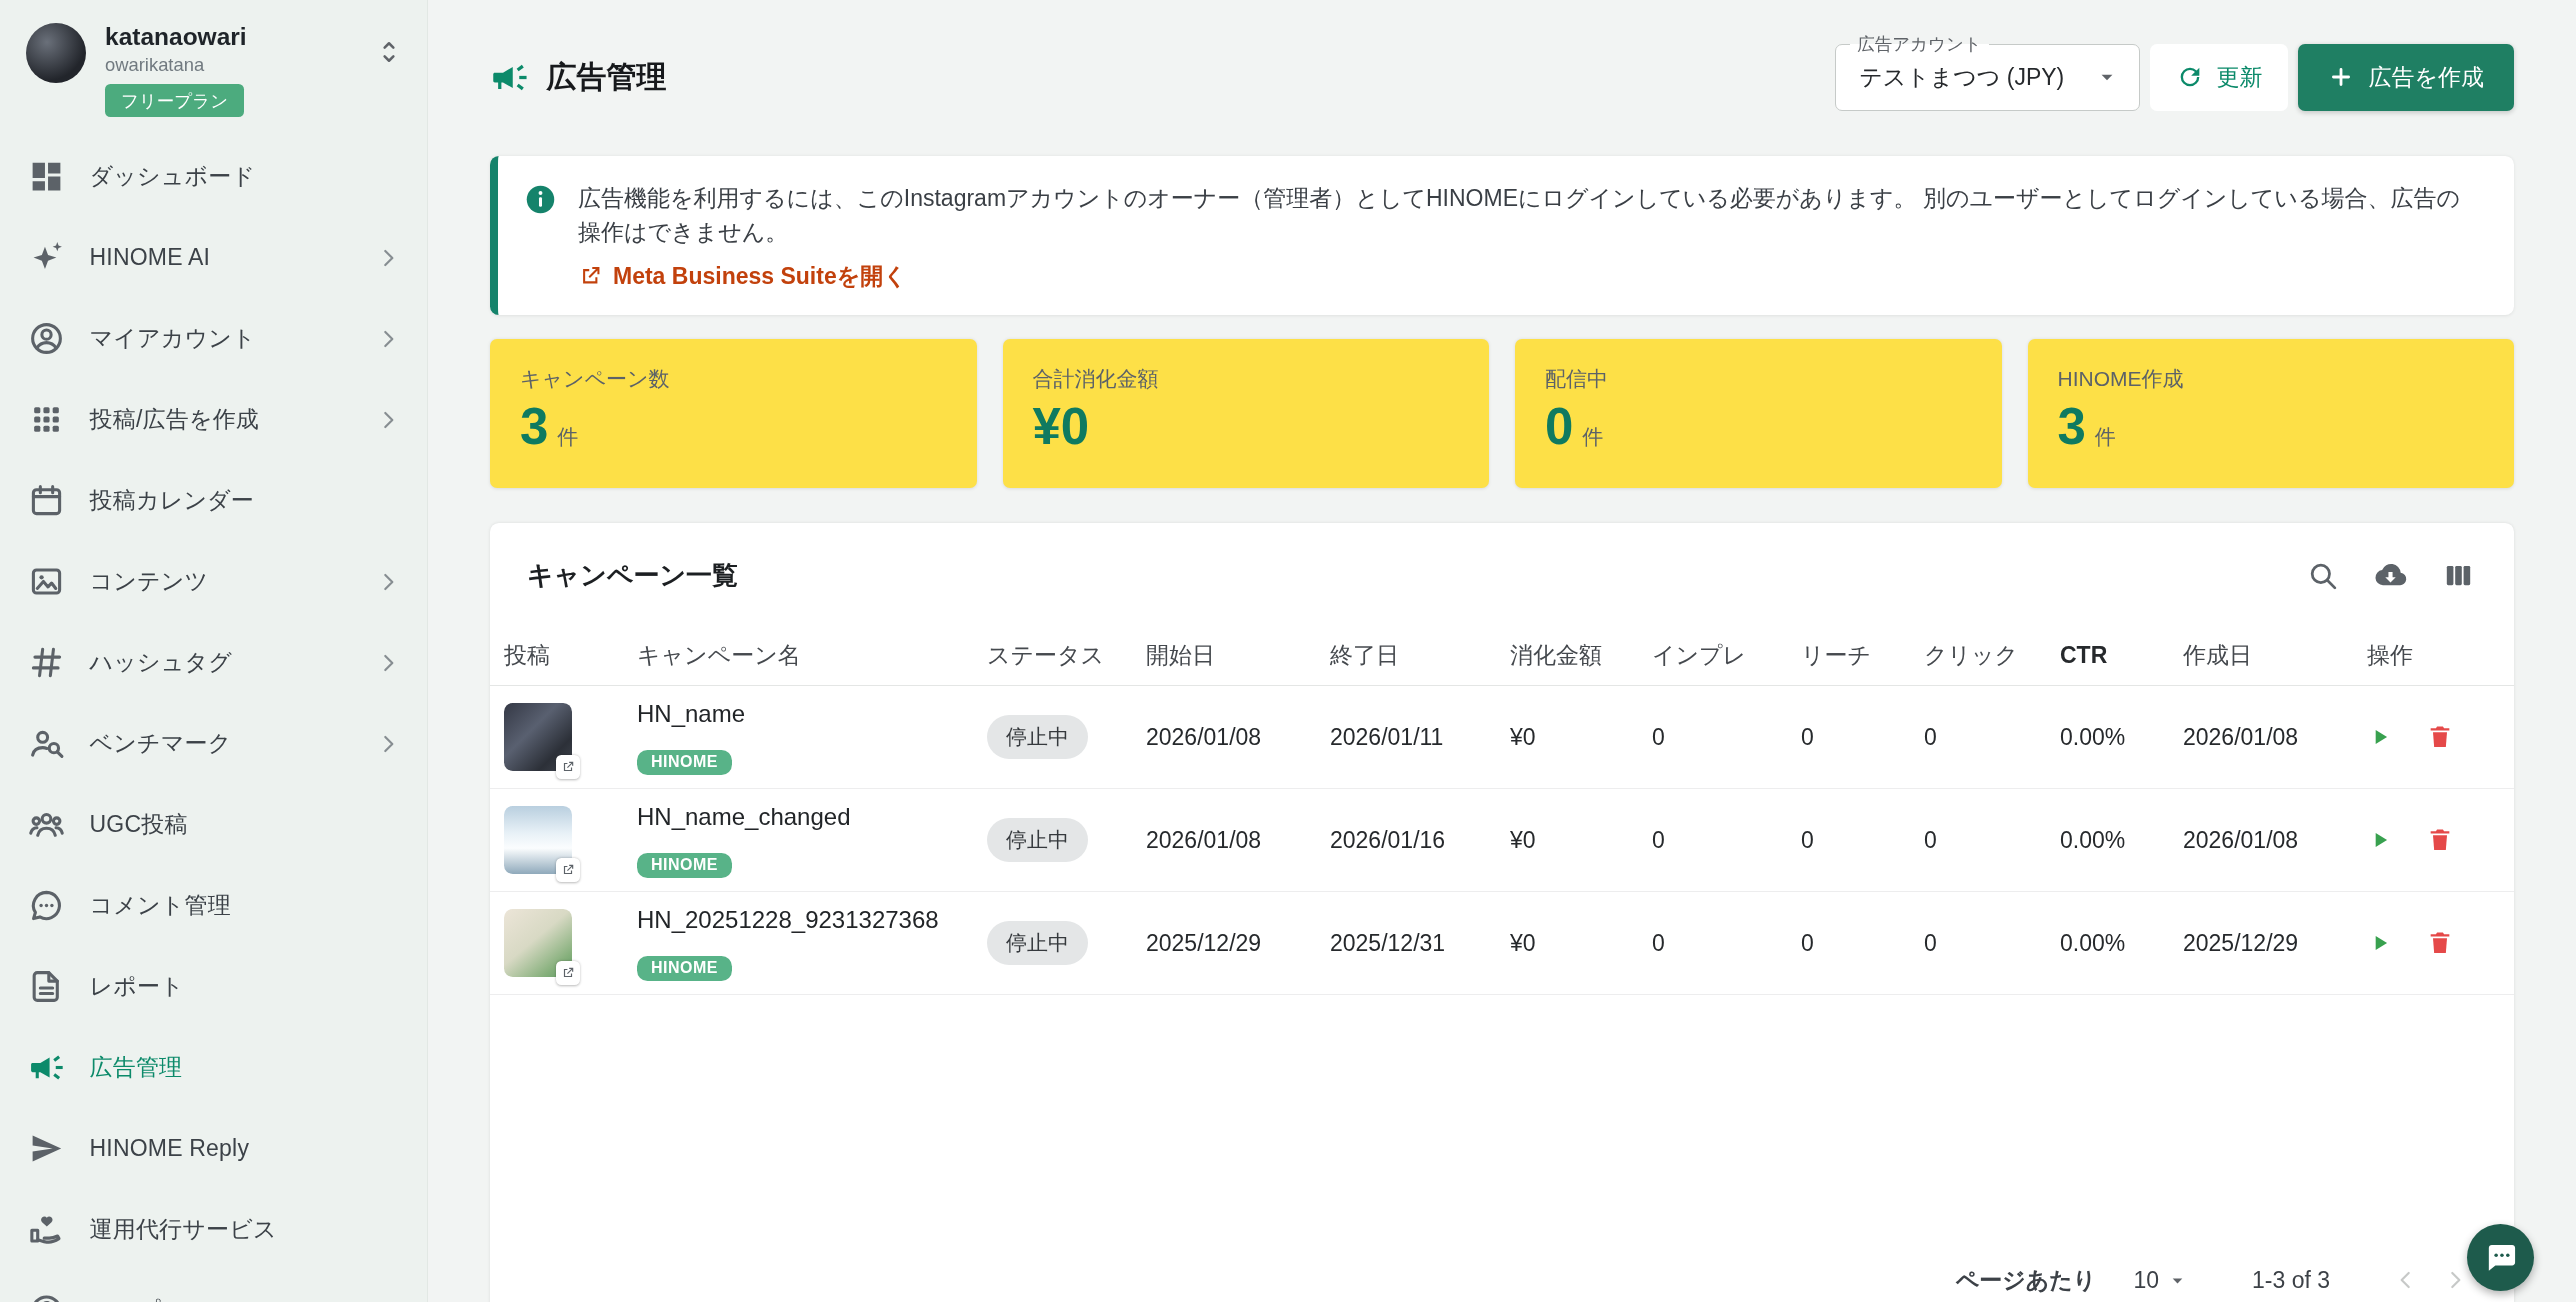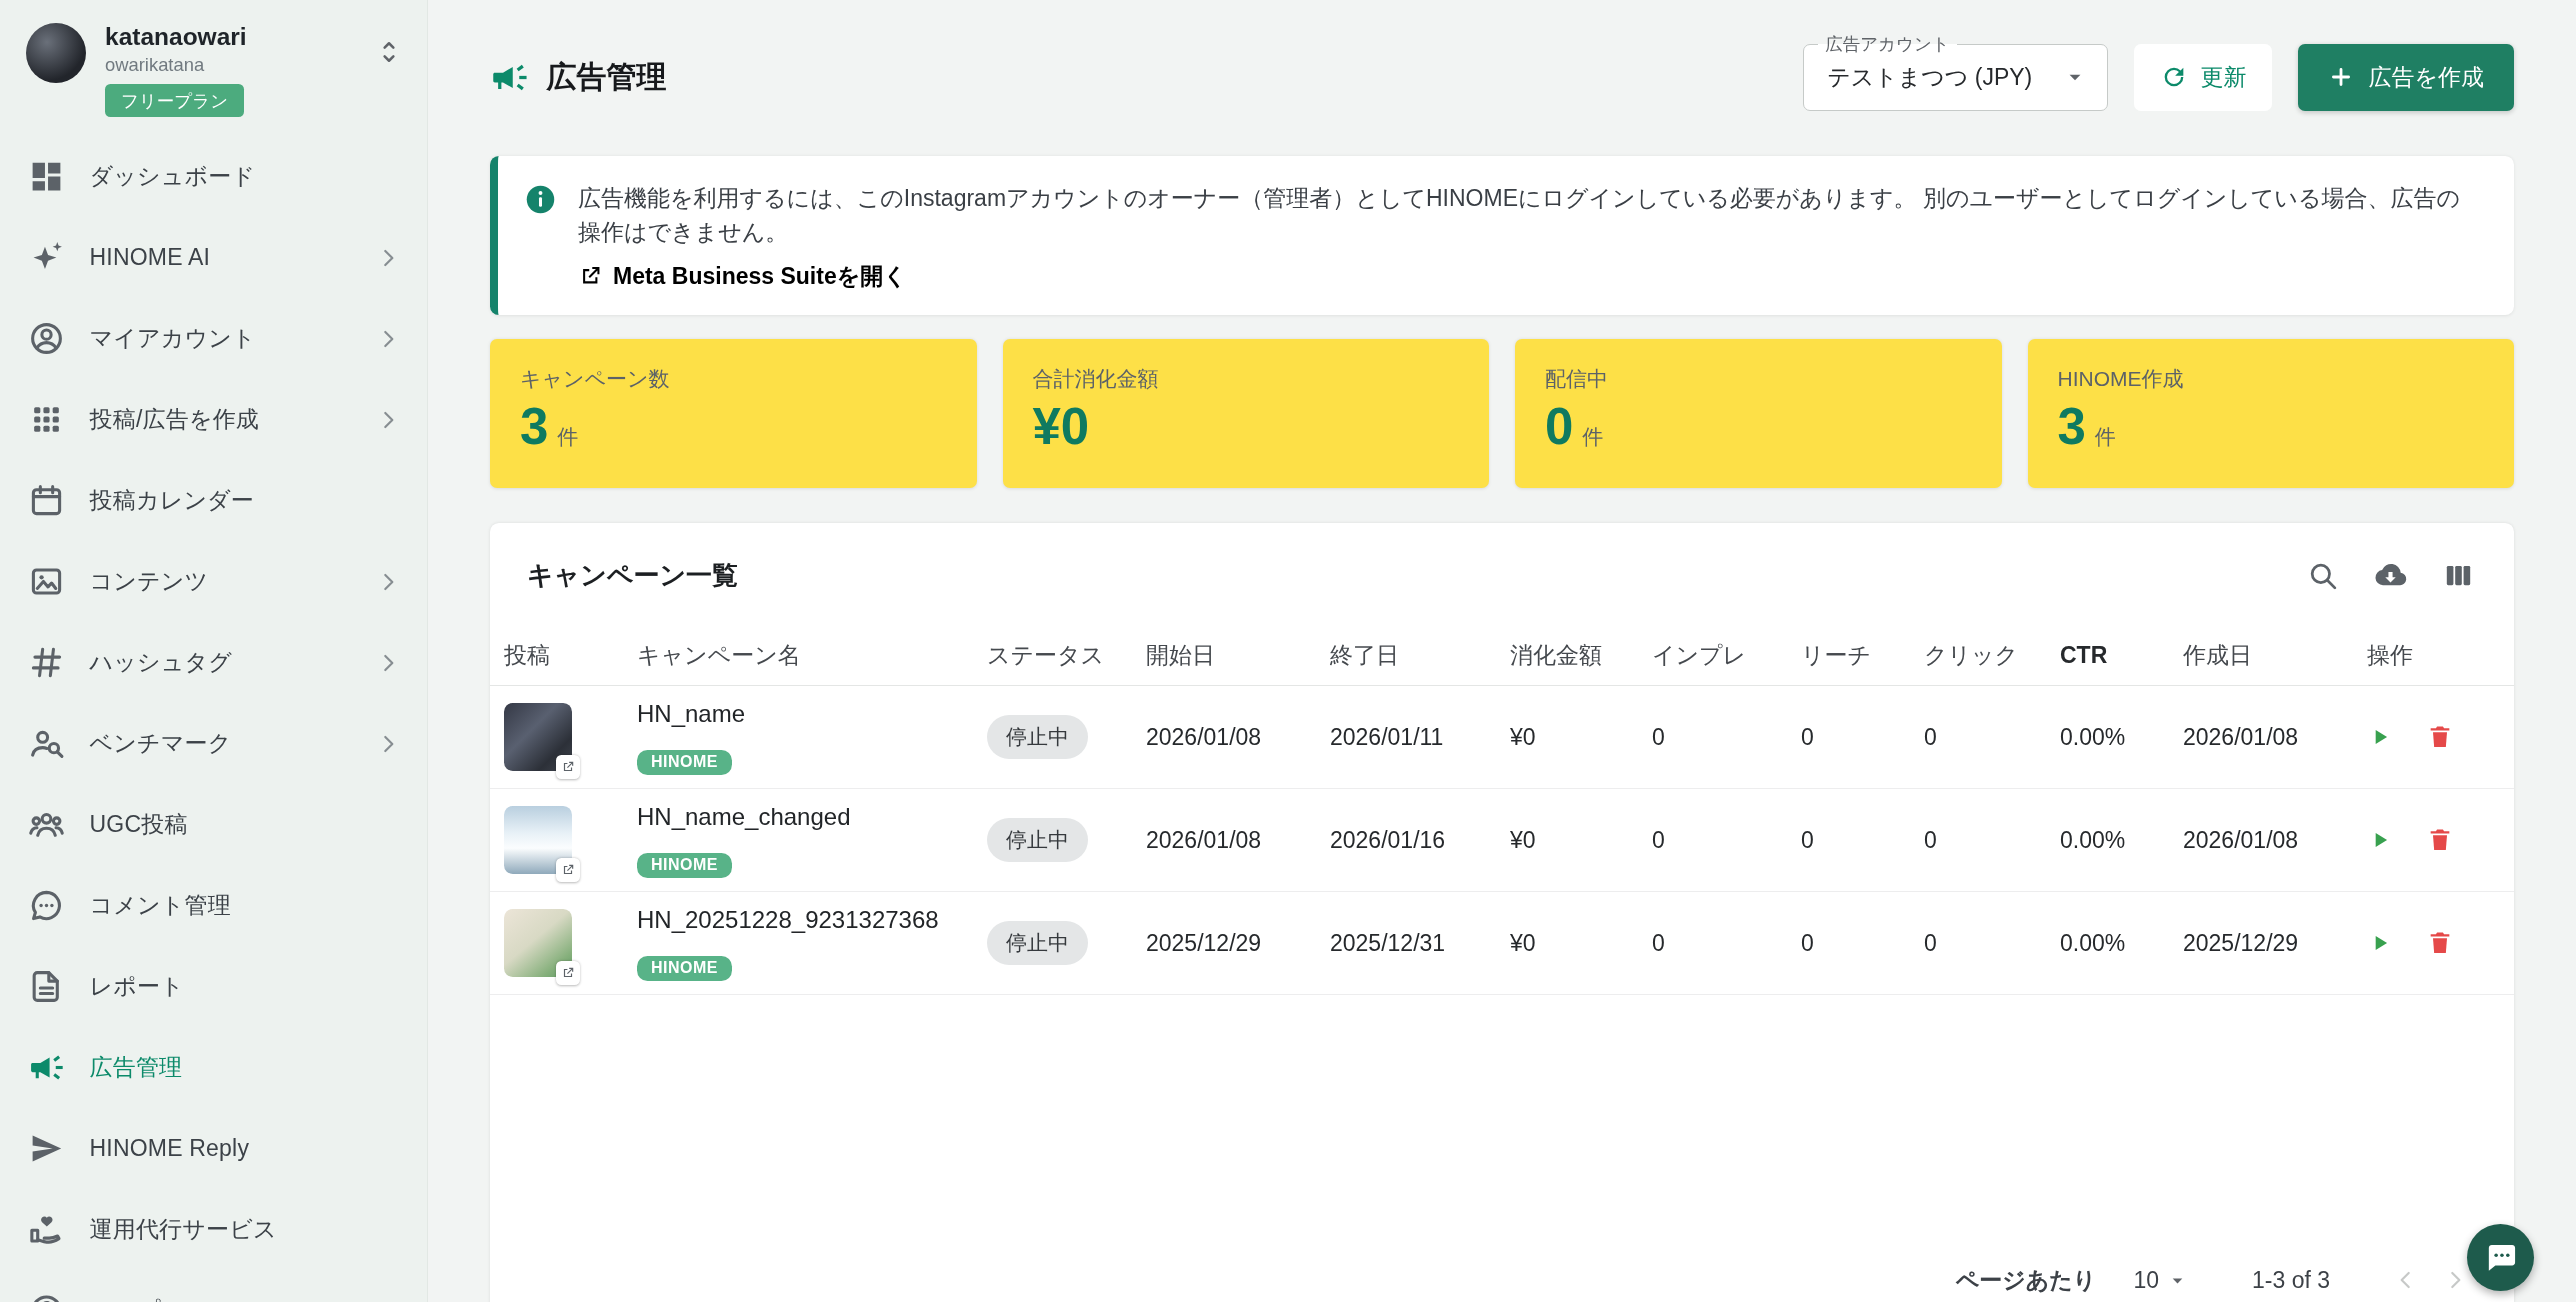--- a/index.html
+++ b/index.html
@@ -38,21 +38,21 @@
 
   
   .main { position:absolute; left:428px; top:0; right:0; bottom:0; padding:40px 62px 0 62px; }
 
   .page-head { display:flex; align-items:center; height:74px; }
   .title-wrap { display:flex; align-items:center; gap:17.5px; }
   .title-ic { width:39px; height:39px; color:#0c8a6a; }
   .title-ic svg { width:39px; height:39px; }
   .page-title { font-size:30px; font-weight:700; color:#17191c; }
 
-  .head-actions { margin-left:auto; display:flex; align-items:center; gap:26px; }
+  .head-actions { margin-left:auto; display:flex; align-items:center; gap:10px; }
   .acct-select { position:relative; width:305px; height:67px; background:#fff;
     border:0.9px solid #c6cac8; border-radius:7px; display:flex; align-items:center;
     padding:0 19px 0 23px; cursor:pointer; }
   .acct-label { position:absolute; top:-12.3px; left:14px; font-size:17.5px; color:#5f6368;
     padding:0 7px; background:linear-gradient(180deg,#f2f4f3 52%,#ffffff 52%); }
   .acct-value { font-size:23px; color:#26292c; white-space:nowrap; }
   .acct-caret { margin-left:auto; width:26px; height:26px; color:#5f6368; }
   .acct-caret svg { width:26px; height:26px; }
 
   .btn { display:flex; align-items:center; border-radius:7px; cursor:pointer; height:67px; }
@@ -64,21 +64,21 @@
   .btn-create svg { width:26px; height:26px; }
 
   
   .alert { margin-top:42px; background:#fff; border-left:8px solid #15836b;
     border-radius:8.8px; padding:24.5px 35px 23px 26px; box-shadow:0 0.9px 3.5px rgba(0,0,0,.08);
     display:flex; gap:21px; }
   .alert-ic { width:33px; height:33px; color:#15836b; flex:none; margin-top:2.6px; }
   .alert-ic svg { width:33px; height:33px; }
   .alert-text { font-size:23px; line-height:34px; color:#3a3f45; }
   .alert-link-row { display:flex; align-items:center; gap:10.5px; margin-top:12.3px;
-    color:#000000; font-weight:700; font-size:23px; cursor:pointer; }
+    color:#c2410c; font-weight:700; font-size:23px; cursor:pointer; }
   .alert-link-row svg { width:24.5px; height:24.5px; }
 
   
   .stats { display:flex; gap:26px; margin-top:24.5px; }
   .stat-card { flex:1; background:#fde047; border-radius:7px; box-shadow:0 0.9px 3.5px rgba(0,0,0,.1);
     padding:26px 30px; height:149px; }
   .stat-label { font-size:21px; color:#5c6268; }
   .stat-value-row { margin-top:7px; display:flex; align-items:baseline; }
   .stat-value { font-size:51px; font-weight:700; color:#0f7a60; line-height:1.05; }
   .stat-unit { font-size:21px; color:#5c6268; margin-left:8.8px; }

